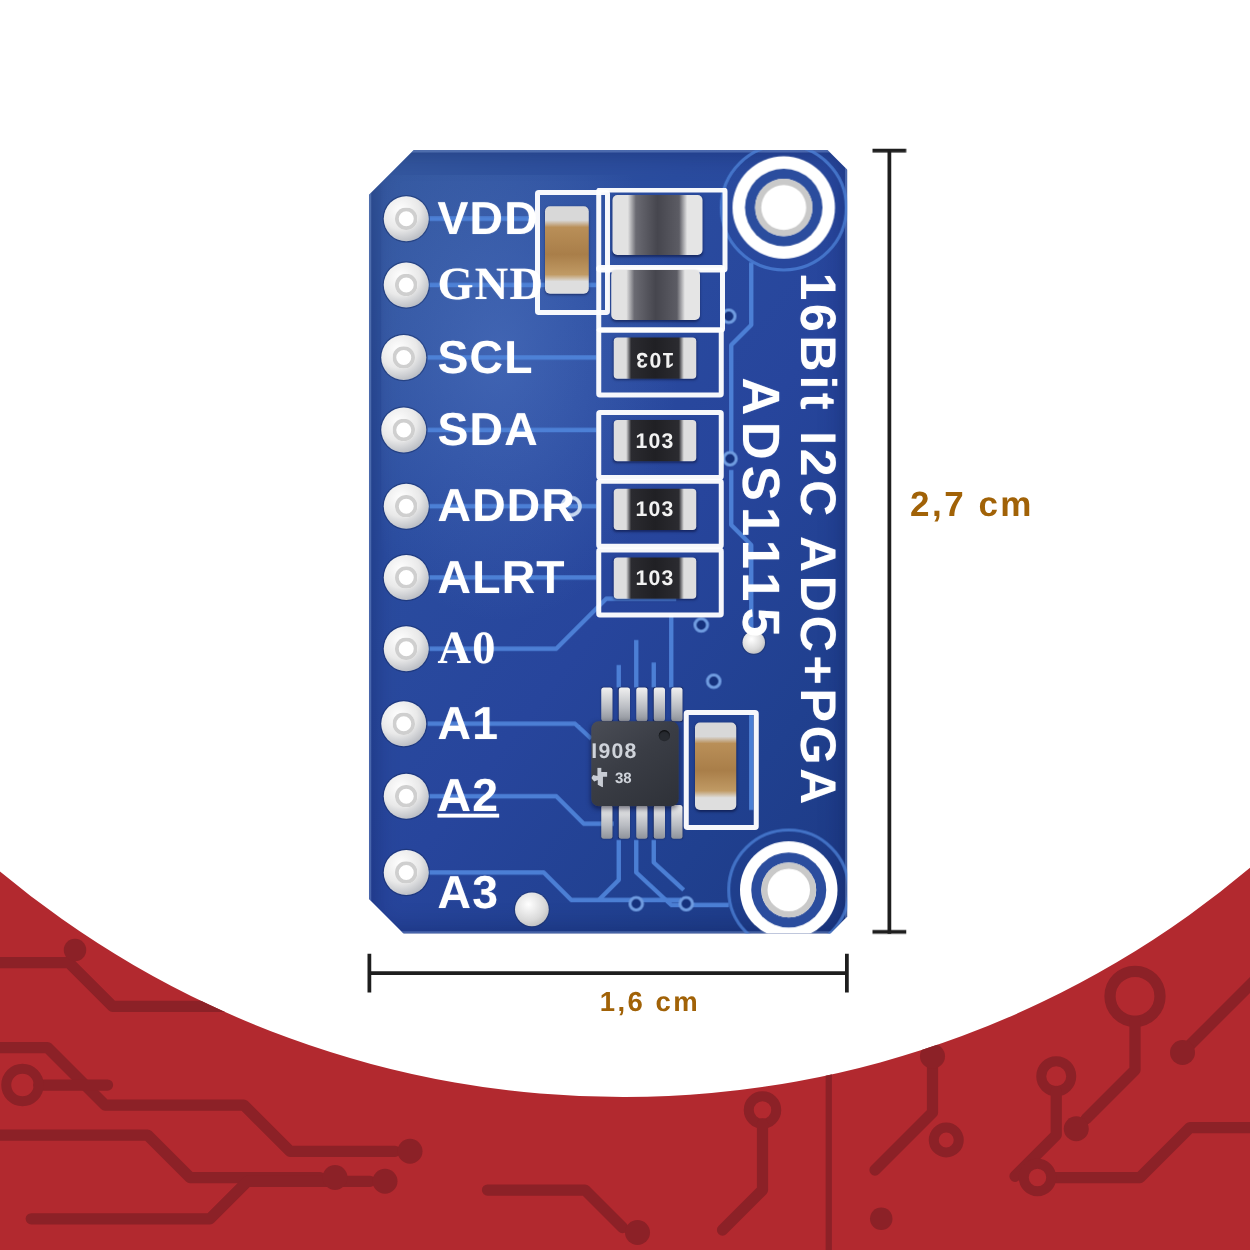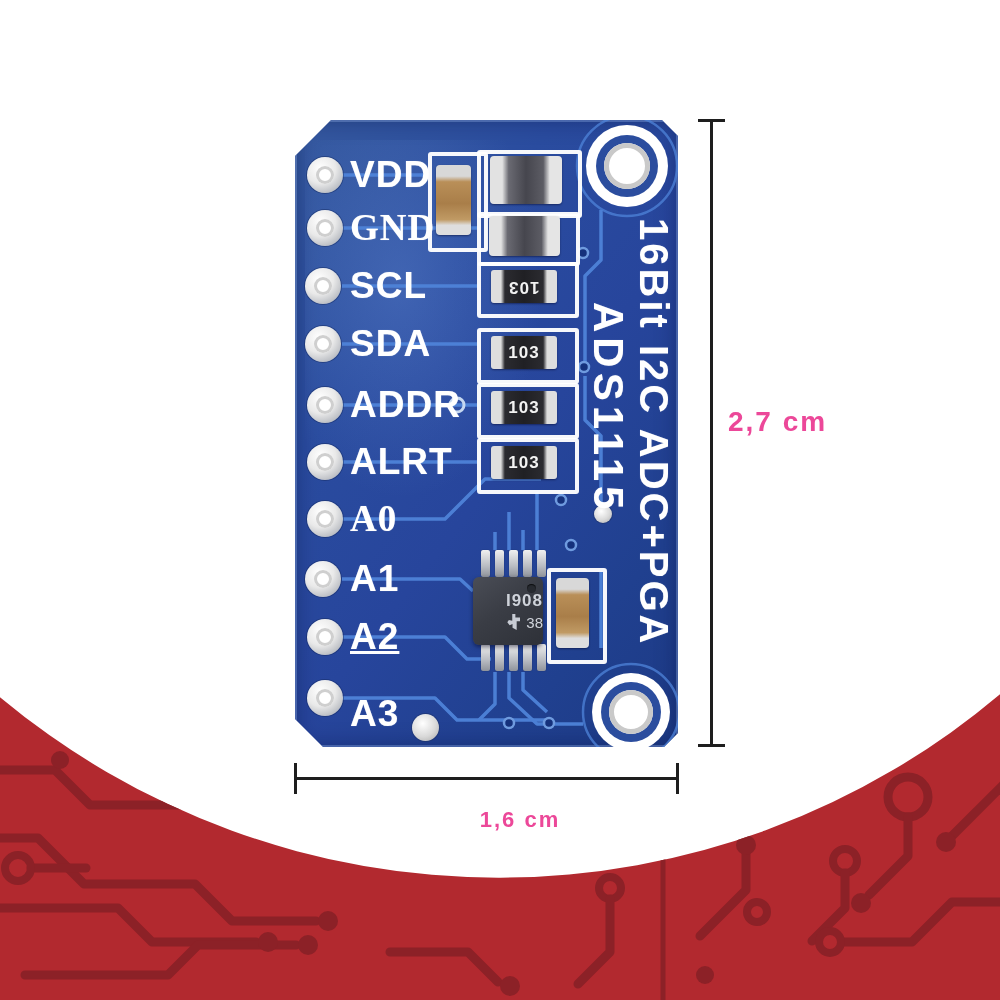--- a/index.html
+++ b/index.html
@@ -40,26 +40,26 @@
        box-shadow:0 1px 2px rgba(0,0,30,.45);}
   .res-body{position:absolute;border-radius:3px;display:flex;align-items:center;justify-content:center;
        background:linear-gradient(90deg,#dedede 0%,#dedede 15%,#2b2b30 21%,#202024 50%,#2b2b30 79%,#dedede 85%,#dedede 100%);
        box-shadow:0 1px 2px rgba(0,0,30,.45);}
   .res-body span{color:#f2f2f2;font-size:17px;font-weight:bold;letter-spacing:1px;}
   .res-body.flip span{display:inline-block;transform:rotate(180deg);}
 
   .ic{position:absolute;left:178px;top:457px;width:70px;height:68px;border-radius:6px;
       background:linear-gradient(145deg,#4a4d56 0%,#3a3d45 45%,#2e3138 100%);
       box-shadow:0 2px 4px rgba(0,0,30,.5);display:flex;flex-direction:column;
-      align-items:flex-end;justify-content:center;}
+      align-items:flex-start;justify-content:center;}
   .ic .dot{position:absolute;right:7px;top:7px;width:9px;height:9px;border-radius:50%;background:#272a30;
       box-shadow:inset 0 1px 1px rgba(0,0,0,.7);}
   .ic .m1{color:#cfd3da;font-size:17px;font-weight:bold;letter-spacing:1px;line-height:18px;}
   .ic .m2{display:flex;align-items:center;gap:6px;margin-top:4px;}
-  .ic .m2 .t38{color:#cfd3da;font-size:15px;font-weight:normal;}
+  .ic .m2 .t38{color:#cfd3da;font-size:12px;font-weight:bold;}
   .ti-logo{display:inline-block;width:13px;height:16px;background:#c8ccd4;
       clip-path:polygon(38% 0,62% 0,62% 22%,100% 22%,100% 46%,72% 46%,72% 100%,40% 86%,40% 62%,18% 70%,0 52%,12% 38%,38% 42%);}
   .icpin{position:absolute;width:9px;height:27px;border-radius:2px;
       background:linear-gradient(180deg,#f0f0f0,#b9bcc2 60%,#8f939b);box-shadow:0 0 1px rgba(0,0,30,.6);}
 
   
   .mount{position:absolute;border-radius:50%;background:#ffffff;}
   .mount .mask{position:absolute;border-radius:50%;background:#2b4d9e;}
   .mount .hole{position:absolute;border-radius:50%;background:#ffffff;box-shadow:inset 0 0 0 5px #c9c9c9;}
   .silverpad{position:absolute;border-radius:50%;
@@ -67,21 +67,21 @@
       box-shadow:0 0 0 1px rgba(30,50,100,.5);}
 
   
   .vtext{position:absolute;color:#fff;font-weight:bold;writing-mode:vertical-rl;
          white-space:nowrap;text-shadow:0 0 1px rgba(255,255,255,.35);}
   #silk-outer{left:336px;top:98px;font-size:40px;letter-spacing:3px;}
   #silk-inner{left:289px;top:182px;font-size:42px;letter-spacing:5px;}
 
   
   .dim{background:#1e1e1e;position:absolute;z-index:3;}
-  .dimlabel{position:absolute;z-index:3;color:#ec4899;font-weight:bold;margin-top:18px;}
+  .dimlabel{position:absolute;z-index:3;color:#a16207;font-weight:bold;}
   #dim-h-label{left:728px;top:388px;font-size:28px;letter-spacing:2px;}
   #dim-w-label{left:350px;top:789px;width:340px;text-align:center;font-size:22px;letter-spacing:2px;}
 </style>
 </head>
 <body>
 
 <div id="canvas">
 
   <svg id="red-decor" viewBox="0 0 1000 1000" xmlns="http://www.w3.org/2000/svg">
     <defs>

